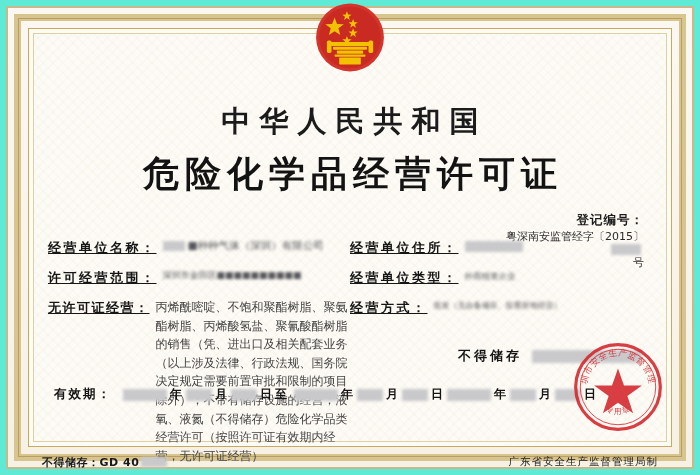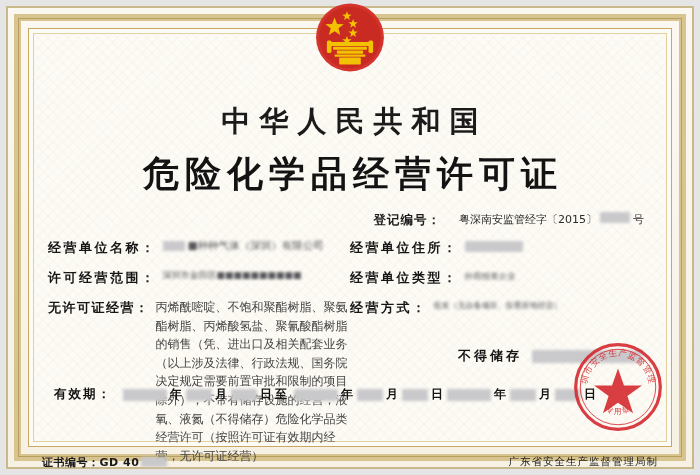--- a/index.html
+++ b/index.html
@@ -11,21 +11,21 @@
     width: 700px;
     height: 475px;
     overflow: hidden;
     font-family: "DejaVu Sans", "Liberation Sans", sans-serif;
   }
 
   .certificate {
     position: relative;
     width: 700px;
     height: 475px;
-    background: #e5e5e5;
+    background: #5eead4;
     box-sizing: border-box;
   }
 
   
   .frame-outer {
     position: absolute;
     left: 6px;
     top: 6px;
     right: 6px;
     bottom: 6px;
@@ -121,23 +121,24 @@
     letter-spacing: 6px;
     color: #131313;
     text-indent: 6px;
   }
 
   .reg-row {
     position: absolute;
     top: 172px;
     right: 16px;
     display: flex;
-    align-items: flex-start;
+    align-items: flex-end;
     font-size: 12.5px;
     color: #1d1d1d;
+    flex-direction: column;
   }
   .reg-label {
     font-weight: bold;
     letter-spacing: 1px;
     white-space: nowrap;
   }
   .reg-value {
     margin-left: 18px;
     font-size: 11px;
     color: #2b2b2b;
@@ -181,20 +182,21 @@
     display: flex;
     align-items: flex-start;
   }
   .f-label {
     font-size: 13px;
     font-weight: bold;
     color: #161616;
     letter-spacing: 2.5px;
     white-space: nowrap;
     padding-top: 1px;
+    text-decoration: underline;
   }
   .f-label.sm {
     letter-spacing: 1.5px;
   }
   .f-value {
     flex: 1;
     margin-left: 6px;
     font-size: 10.5px;
     color: #3a3a3a;
     line-height: 1.5;
@@ -424,20 +426,20 @@
       <textPath href="#sealTop" startOffset="50%" text-anchor="middle">深圳市安全生产监督管理局</textPath>
     </text>
     <path id="sealBot" d="M 20,58 A 32,32 0 0 0 80,58" fill="none"></path>
     <text font-size="8.5" fill="#d3242a" font-family="'DejaVu Sans',sans-serif" letter-spacing="1">
       <textPath href="#sealBot" startOffset="50%" text-anchor="middle">专用章</textPath>
     </text>
   </svg>
 
   <div class="bottom-bar">
     <div class="bottom-left">
-      <span>证书编号：</span>
+      <span>不得储存：</span>
       <span>GD 40</span>
       <span class="blurred bb-blur"></span>
     </div>
     <div class="bottom-right">广东省安全生产监督管理局制</div>
   </div>
 
 </div>
 
 </body></html>

